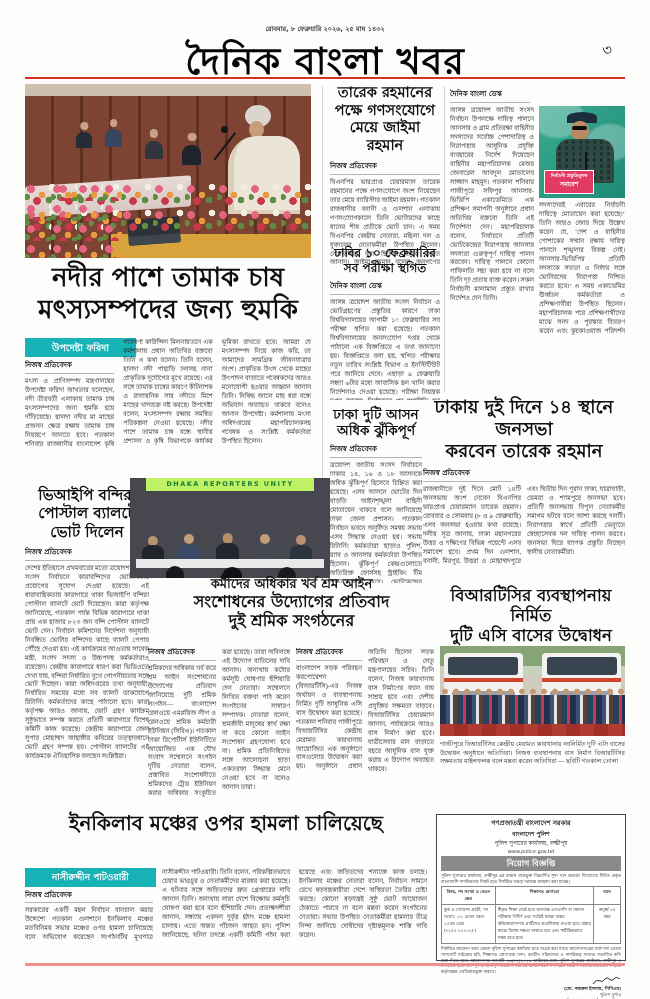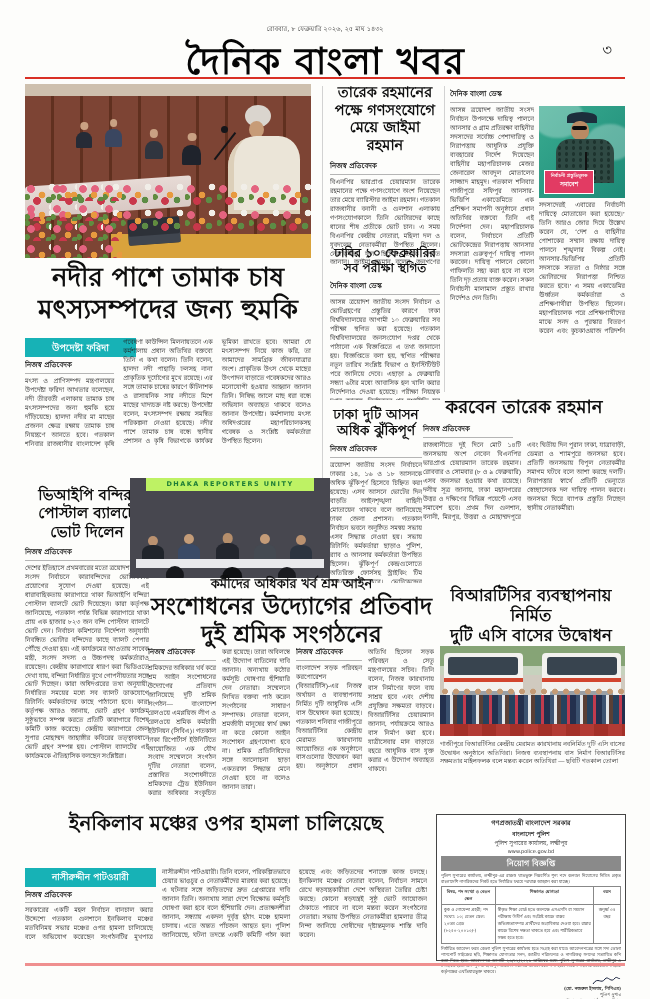--- a/index.html
+++ b/index.html
@@ -97,21 +97,21 @@
   #ad th { text-align:center; font-weight:bold; }
   .tiny { font-size:4.2px; line-height:1.35; text-align:justify; color:#222; }
   .sig { text-align:right; font-size:4.4px; line-height:1.4; }
   .redrule { position:absolute; background:#d93025; }
 </style>
 </head>
 <body>
 
 <div id="page">
 
-  <div class="abs" style="left:0;right:0;top:24px;text-align:center;font-size:6.5px;font-weight:normal;color:#333;font-family:'DejaVu Sans',sans-serif;">রোববার, ৮ ফেব্রুয়ারি ২০২৬, ২৫ মাঘ ১৪৩২</div>
+  <div class="abs" style="left:0;right:0;top:24px;text-align:center;font-size:6.5px;font-weight:bold;color:#333;font-family:'DejaVu Sans',sans-serif;">রোববার, ৮ ফেব্রুয়ারি ২০২৬, ২৫ মাঘ ১৪৩২</div>
   <div class="abs" style="left:0;right:0;top:32px;text-align:center;font-size:37px;font-weight:900;letter-spacing:1px;color:#050505;font-family:'DejaVu Sans',sans-serif;">দৈনিক বাংলা খবর</div>
   <div class="abs" style="right:38px;top:38px;font-size:15px;color:#222;font-family:'DejaVu Sans',sans-serif;">৩</div>
   <div class="redrule" style="left:25px;top:77px;width:600px;height:2px;"></div>
 
   <div id="ph-meet" class="photo" style="left:25px;top:84px;width:286px;height:174px;">
     <div class="meet-table"></div>
     <div class="person" style="left:18%;top:22%;width:16px;height:26px;">
         <div class="head"></div>
         <div class="torso"></div>
       </div>
@@ -186,20 +186,21 @@
             <div style="font-size:6px;">সমাবেশ</div>
           </div>
         </div>
         <div class="bodytext" style="height:136px;margin-top:3px;">সদস্যদেরই এবারের নির্বাচনী দায়িত্বে মোতায়েন করা হয়েছে।’ তিনি আরও জোর দিয়ে উল্লেখ করেন যে, ‘দেশ ও বাহিনীর পোশাকের সম্মান রক্ষায় দায়িত্ব পালনে শৃঙ্খলার বিকল্প নেই। আনসার-ভিডিপির প্রতিটি সদস্যকে সততা ও নিষ্ঠার সঙ্গে ভোটারদের নিরাপত্তা নিশ্চিত করতে হবে।’ এ সময় একাডেমির ঊর্ধ্বতন কর্মকর্তারা ও প্রশিক্ষণার্থীরা উপস্থিত ছিলেন। মহাপরিচালক পরে প্রশিক্ষণার্থীদের মাঝে সনদ ও পুরস্কার বিতরণ করেন এবং কুচকাওয়াজ পরিদর্শন করেন।</div>
       </div>
     </div>
   </div>
 
   <div class="abs" style="left:423px;top:396px;width:202px;">
     <div class="hl" style="font-size:18px;">
+      <div>ঢাকায় দুই দিনে ১৪ স্থানে জনসভা</div>
       <div>করবেন তারেক রহমান</div>
     </div>
     <span class="byline" style="margin-top:5px;width:90px;">নিজস্ব প্রতিবেদক</span>
     <div class="cols2 bodytext" style="height:116px;">রাজধানীতে দুই দিনে মোট ১৪টি জনসভায় অংশ নেবেন বিএনপির ভারপ্রাপ্ত চেয়ারম্যান তারেক রহমান। রোববার ও সোমবার (৮ ও ৯ ফেব্রুয়ারি) এসব জনসভা হওয়ার কথা রয়েছে। দলীয় সূত্র জানায়, ঢাকা মহানগরের উত্তর ও দক্ষিণের বিভিন্ন পয়েন্টে এসব সমাবেশ হবে। প্রথম দিন গুলশান, বনানী, মিরপুর, উত্তরা ও মোহাম্মদপুরে এবং দ্বিতীয় দিন পুরান ঢাকা, যাত্রাবাড়ী, ডেমরা ও শ্যামপুরে জনসভা হবে। প্রতিটি জনসভায় বিপুল নেতাকর্মীর সমাগম ঘটবে বলে আশা করছে দলটি। নিরাপত্তার স্বার্থে প্রতিটি ভেন্যুতে স্বেচ্ছাসেবক দল দায়িত্ব পালন করবে। জনসভা ঘিরে ব্যাপক প্রস্তুতি নিচ্ছেন স্থানীয় নেতাকর্মীরা।</div>
   </div>
 
   <div class="abs" style="left:25px;top:486px;width:124px;">
     <div class="hl" style="font-size:15px;">ভিআইপি বন্দিরা পোস্টাল ব্যালটে ভোট দিলেন</div>
     <span class="byline" style="margin-top:5px;">নিজস্ব প্রতিবেদক</span>
     <div class="bodytext" style="height:236px;">দেশের ইতিহাসে প্রথমবারের মতো ত্রয়োদশ জাতীয় সংসদ নির্বাচনে কারাবন্দিদের ভোটাধিকার প্রয়োগের সুযোগ দেওয়া হয়েছে। এই ধারাবাহিকতায় কারাগারে থাকা ভিআইপি বন্দিরা পোস্টাল ব্যালটে ভোট দিয়েছেন। কারা কর্তৃপক্ষ জানিয়েছে, গতকাল পর্যন্ত বিভিন্ন কারাগারে থাকা প্রায় এক হাজার ৮২৩ জন বন্দি পোস্টাল ব্যালটে ভোট দেন। নির্বাচন কমিশনের নির্দেশনা অনুযায়ী নিবন্ধিত ভোটার বন্দিদের কাছে ব্যালট পেপার পৌঁছে দেওয়া হয়। এই কার্যক্রমের আওতায় সাবেক মন্ত্রী, সংসদ সদস্য ও উচ্চপদস্থ কর্মকর্তারাও রয়েছেন। কেন্দ্রীয় কারাগারে ধারণ করা ভিডিওতে দেখা যায়, বন্দিরা নির্ধারিত বুথে গোপনীয়তার সঙ্গে ভোট দিচ্ছেন। কারা অধিদপ্তরের তথ্য অনুযায়ী, নির্ধারিত সময়ের মধ্যে সব ব্যালট ডাকযোগে রিটার্নিং কর্মকর্তাদের কাছে পাঠানো হবে। কারা কর্তৃপক্ষ আরও জানায়, ভোট গ্রহণ কার্যক্রম সুষ্ঠুভাবে সম্পন্ন করতে প্রতিটি কারাগারে বিশেষ কমিটি কাজ করেছে। কেন্দ্রীয় কারাগারে জেল সুপার মোহাম্মদ জাহাঙ্গীর কবিরের তত্ত্বাবধানে ভোট গ্রহণ সম্পন্ন হয়। পোস্টাল ব্যালটের এই কার্যক্রমকে ঐতিহাসিক বলছেন সংশ্লিষ্টরা।</div>
@@ -234,21 +235,21 @@
     <div class="person" style="left:44%;bottom:-5%;width:28px;height:16px;">
         <div class="head" style="background:#101114;width:70%;"></div>
       </div>
     <div class="person" style="left:72%;bottom:-4%;width:26px;height:15px;">
         <div class="head" style="background:#1a1b20;width:70%;"></div>
       </div>
   </div>
 
   <div class="abs" style="left:148px;top:576px;width:287px;">
     <div class="hl" style="font-size:13px;">কর্মীদের অধিকার খর্ব শ্রম আইন</div>
-    <div class="hl" style="font-size:23px;">
+    <div class="hl" style="font-size:16px;">
       <div>সংশোধনের উদ্যোগের প্রতিবাদ</div>
       <div>দুই শ্রমিক সংগঠনের</div>
     </div>
   </div>
   <div class="abs cols2 bodytext" style="left:148px;top:648px;width:142px;height:160px;">
     <span class="byline">নিজস্ব প্রতিবেদক</span>
     <span>শ্রমিকদের অধিকার খর্ব করে শ্রম আইন সংশোধনের উদ্যোগের প্রতিবাদ জানিয়েছে দুটি শ্রমিক সংগঠন— বাংলাদেশ রেলওয়ে এমপ্লয়িজ লীগ ও রেলওয়ে শ্রমিক কর্মচারী ইউনিয়ন (সিবিএ)। গতকাল ঢাকা রিপোর্টার্স ইউনিটিতে আয়োজিত এক যৌথ সংবাদ সম্মেলনে সংগঠন দুটির নেতারা বলেন, প্রস্তাবিত সংশোধনীতে শ্রমিকদের ট্রেড ইউনিয়ন করার অধিকার সংকুচিত করা হয়েছে। তারা অবিলম্বে এই উদ্যোগ বাতিলের দাবি জানান। অন্যথায় কঠোর কর্মসূচি ঘোষণার হুঁশিয়ারি দেন নেতারা। সম্মেলনে লিখিত বক্তব্য পাঠ করেন সংগঠনের সাধারণ সম্পাদক। নেতারা বলেন, শ্রমজীবী মানুষের স্বার্থ রক্ষা না করে কোনো আইন সংশোধন গ্রহণযোগ্য হবে না। শ্রমিক প্রতিনিধিদের সঙ্গে আলোচনা ছাড়া একতরফা সিদ্ধান্ত মেনে নেওয়া হবে না বলেও জানান তারা।</span>
   </div>
 
   <div class="abs hl" style="left:437px;top:586px;width:188px;font-size:16.5px;">

